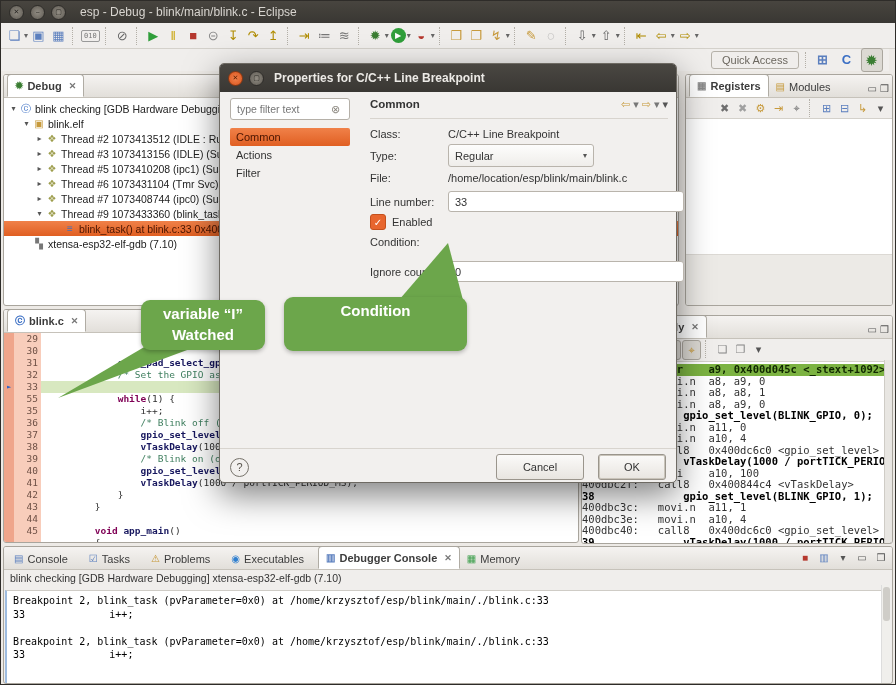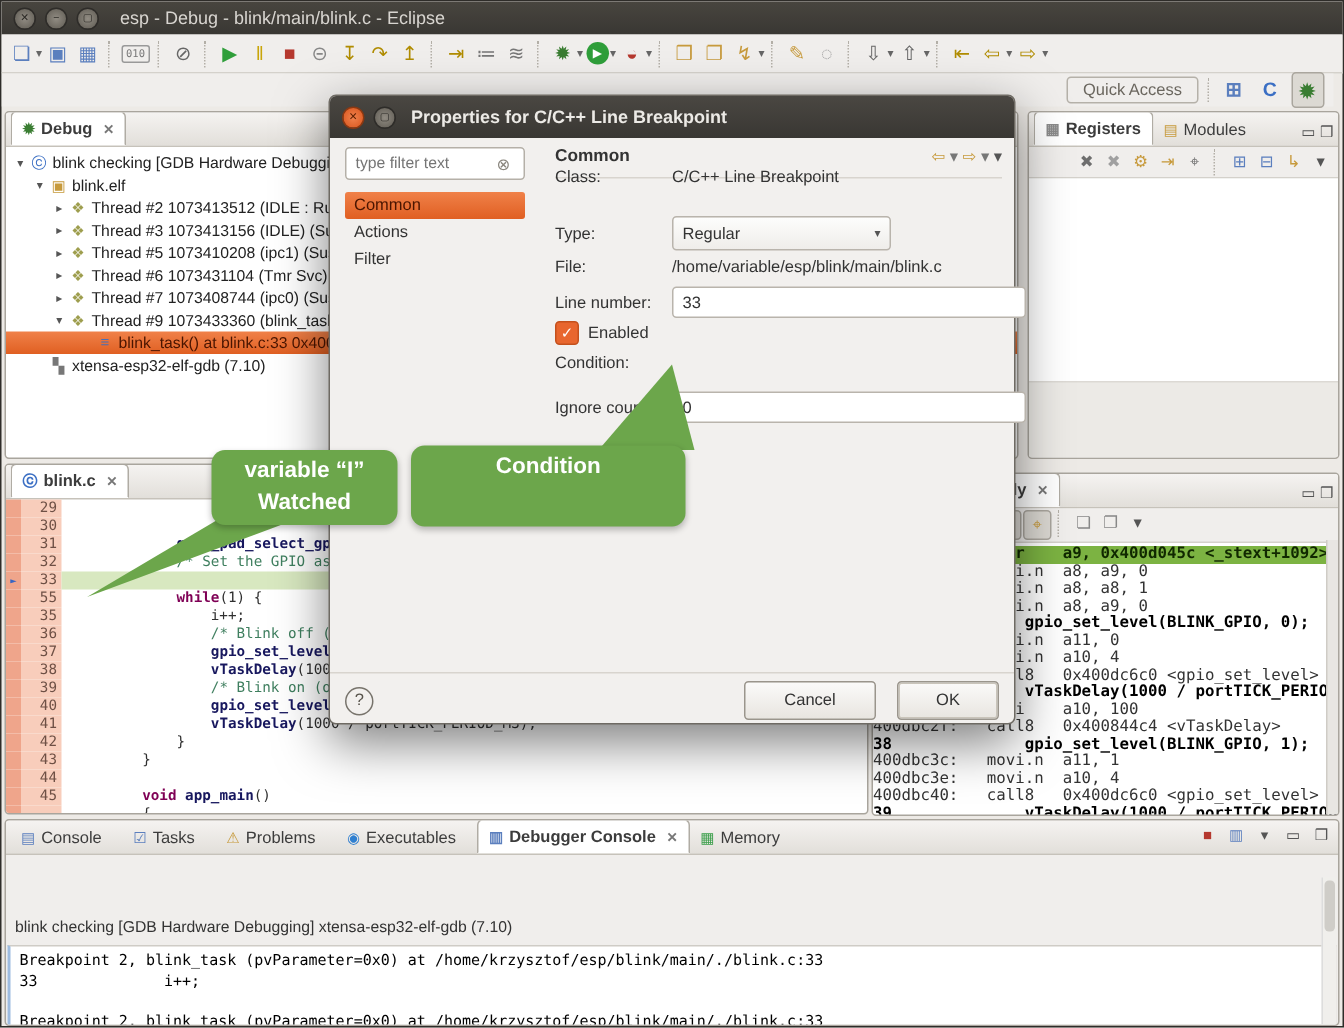--- a/index.html
+++ b/index.html
@@ -57,21 +57,21 @@
   
   .dis-toolbar{height:22px;background:#f0eeec;border-bottom:1px solid #d4d1cb;display:flex;align-items:center;padding:0 4px;gap:2px;}
   .combo{background:#fff;border:1px solid #b5b0a8;border-radius:3px;height:17px;display:flex;align-items:center;
          font-size:10px;color:#8a867e;padding:0 4px;overflow:hidden;white-space:nowrap;}
   .dis-body{font-family:"DejaVu Sans Mono",monospace;font-size:10.5px;line-height:11.5px;padding-top:2px;position:relative;}
   .dis-row{height:11.5px;white-space:pre;color:#333;}
   .dis-row.hl{background:#7cb342;color:#102800;font-weight:bold;}
   .dis-row.src{font-weight:bold;color:#000;}
   .dis-ruler{position:absolute;right:0;top:0;bottom:0;width:7px;background:#e8e6e2;border-left:1px solid #cfccc6;}
   
-  .con-status{height:16px;font-size:10.5px;color:#333;padding:2px 6px;background:#f0eeec;margin-top:40px;}
+  .con-status{height:16px;font-size:10.5px;color:#333;padding:2px 6px;background:#f0eeec;}
   .con-box{background:#fff;border:1px solid #cfccc6;border-left:2px solid #9ebce0;
            font-family:"DejaVu Sans Mono",monospace;font-size:10px;line-height:13.5px;
            padding:3px 0 0 6px;color:#000;position:relative;overflow:hidden;}
   .con-line{white-space:pre;height:13.5px;}
   .con-scroll{position:absolute;right:0;top:0;bottom:0;width:9px;background:#f0efec;border-left:1px solid #ddd;}
   .con-thumb{position:absolute;right:1px;top:2px;width:7px;height:34px;background:#cfcdc8;border-radius:3px;}
   
   .dialog{left:218px;top:62px;width:458px;height:420px;background:#f2f0ee;border:1px solid #6e6a63;
           border-radius:5px;box-shadow:0 12px 34px rgba(0,0,0,.5);z-index:20;}
   .dlg-title{height:28px;background:linear-gradient(#4a4742,#393733);border-radius:4px 4px 0 0;
@@ -700,36 +700,36 @@
 
     <span style="color: rgb(199, 154, 60);">⇦</span>
         <span style="color: rgb(119, 119, 119);">▾</span>
         <span style="color: rgb(199, 154, 60);">⇨</span>
         <span style="color: rgb(119, 119, 119);">▾</span>
         <span style="color: rgb(85, 85, 85);">▾</span>
       </span>
   </div>
   <div class="abs dlg-sep"></div>
 
-  <div class="frow" style="top:48px;">
+  <div class="frow" style="top:64px;">
     <span class="flabel">Class:</span>
     <span class="ftext">C/C++ Line Breakpoint</span>
   </div>
 
   <div class="frow" style="top:80px;">
     <span class="flabel">Type:</span>
     <span class="fcombo">
       <span class="cv">Regular</span>
       <span class="ca">▾</span>
     </span>
   </div>
 
   <div class="frow" style="top:108px;">
     <span class="flabel">File:</span>
-    <span class="ftext">/home/variable/esp/blink/main/blink.c</span>
+    <span class="ftext">/home/location/esp/blink/main/blink.c</span>
   </div>
 
   <div class="frow" style="top:127px;">
     <span class="flabel">Line number:</span>
     <span class="finput">
         <input value="33" style="">
       </span>
   </div>
 
   <div class="frow" style="top:150px;">
@@ -759,15 +759,15 @@
 
 <svg class="tails" width="896" height="685" viewBox="0 0 896 685">
   <polygon points="150,342 205,342 57,397" fill="#6ca64b"></polygon>
   <polygon points="447,242 462,299 398,299" fill="#6ca64b"></polygon>
 </svg>
 
 <div class="callout" style="left: 140px; top: 299px; width: 124px; height: 47px; background: rgb(108, 166, 75);">
   <div>variable “I”</div>
   <div>Watched</div>
 </div>
-<div class="callout" style="left: 273px; top: 296px; width: 183px; height: 51px; background: rgb(108, 166, 75);">
+<div class="callout" style="left: 283px; top: 296px; width: 183px; height: 51px; background: rgb(108, 166, 75);">
   <div>Condition</div>
 </div>
 
 </body></html>

